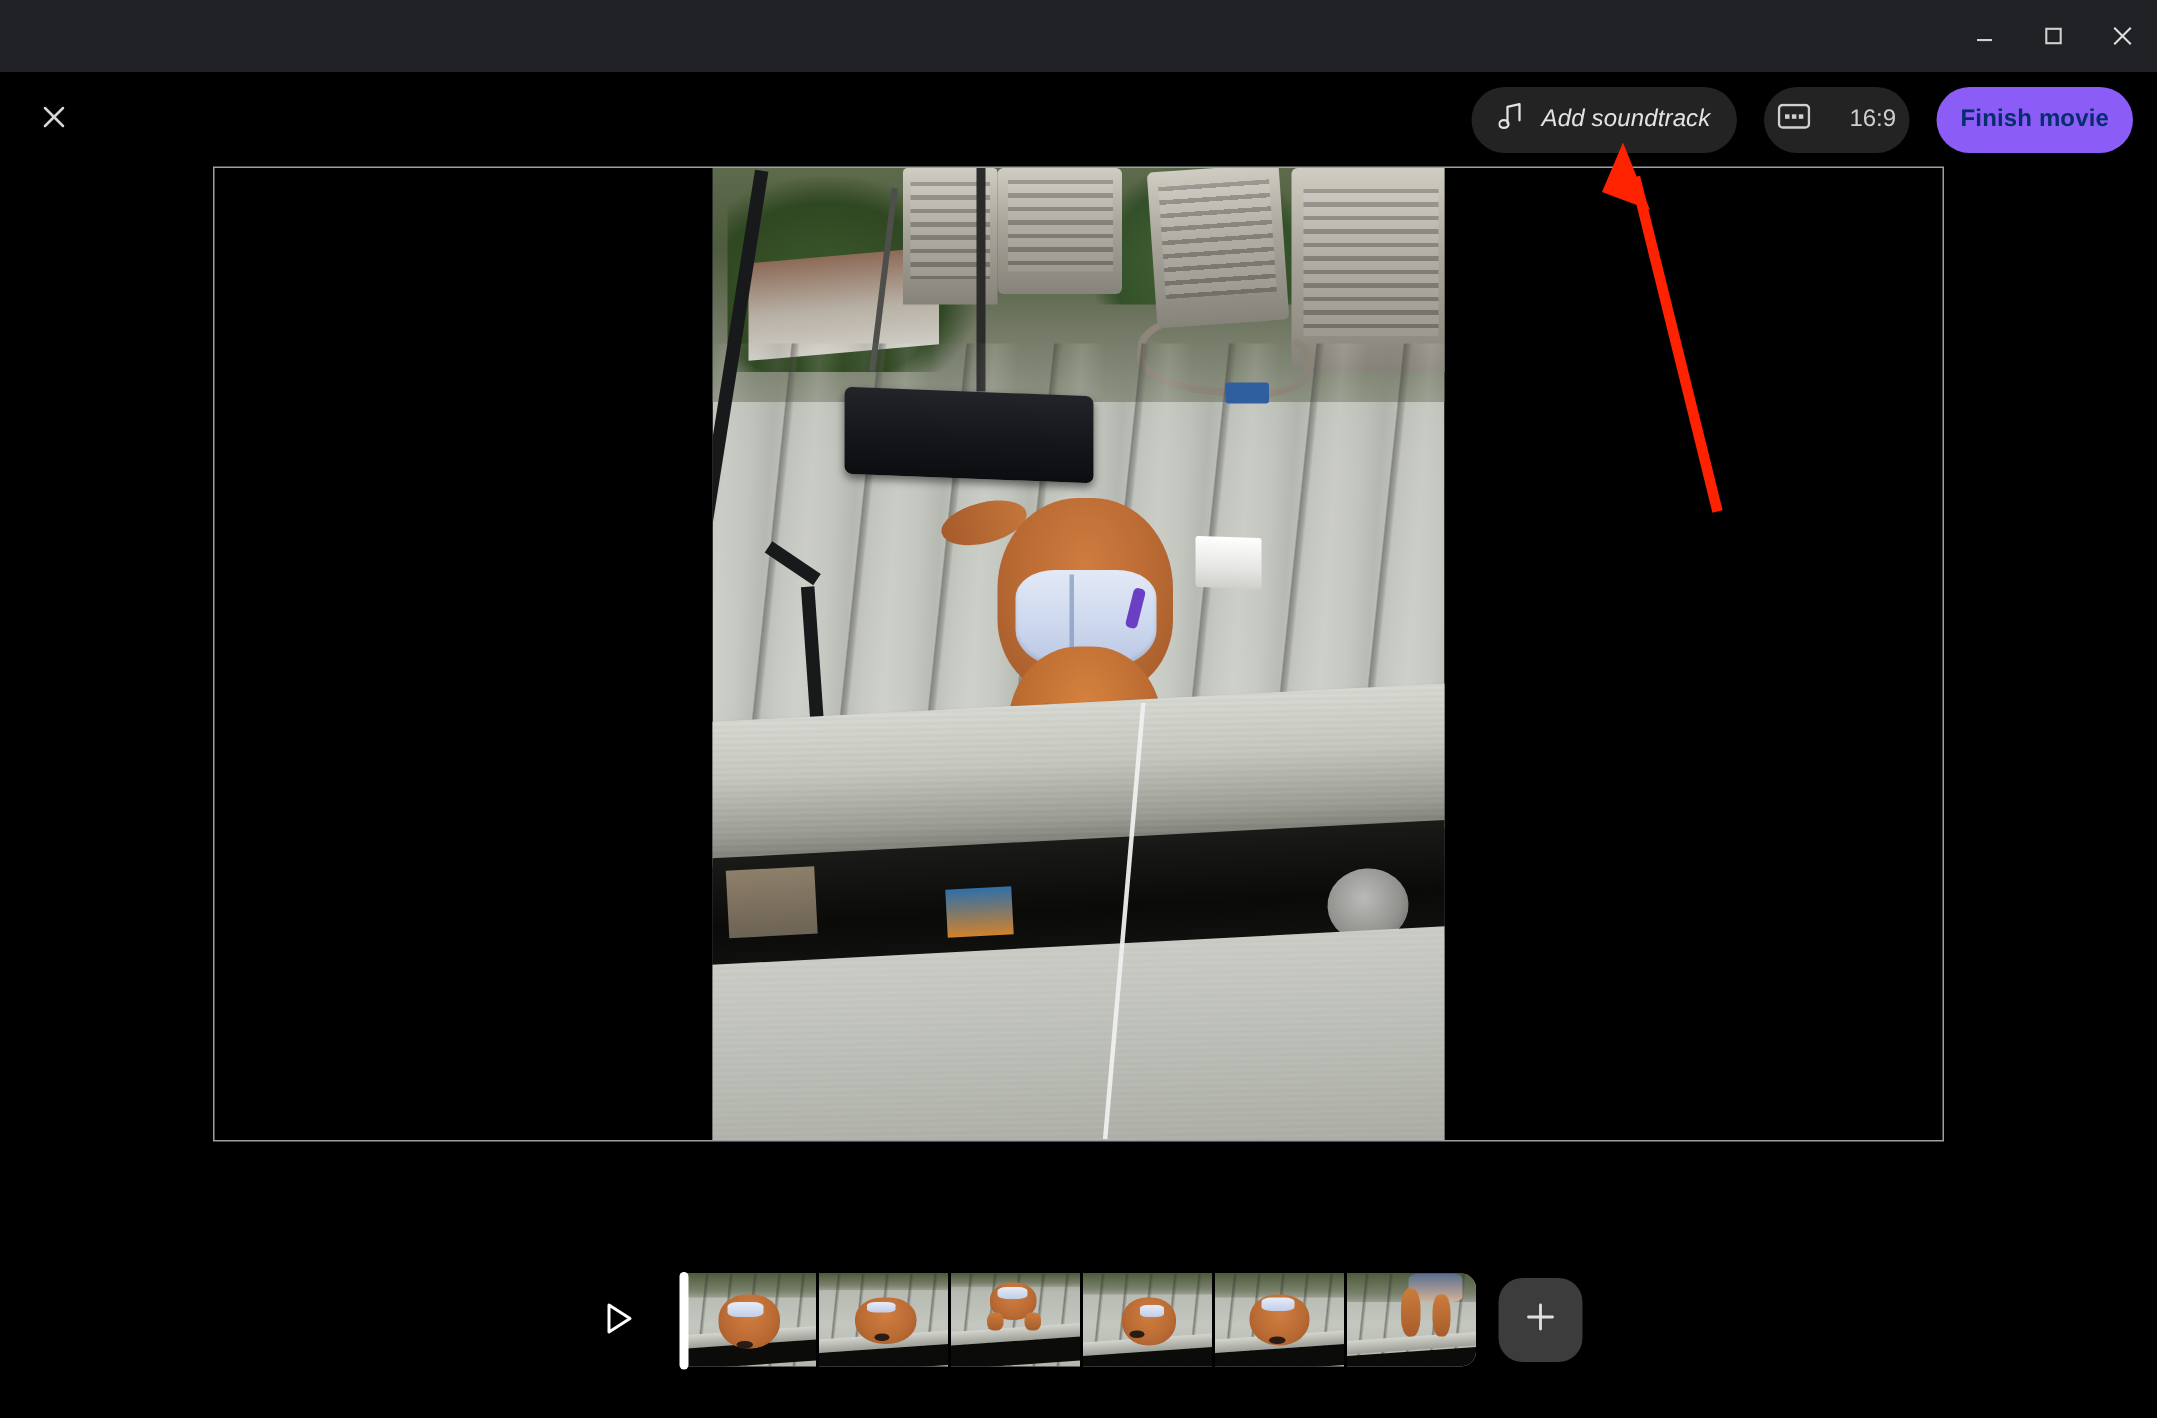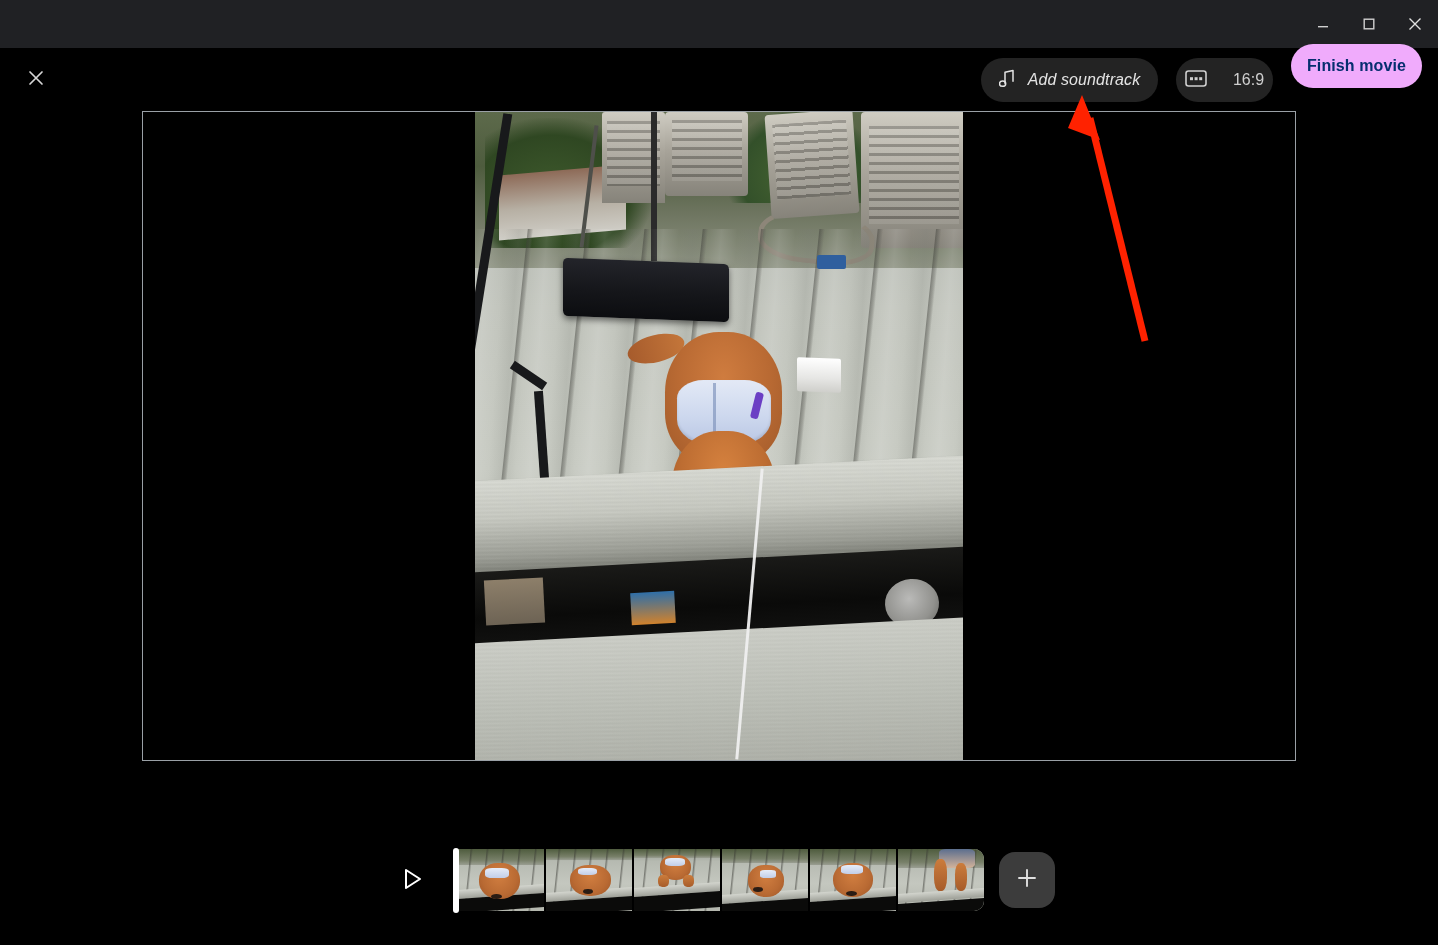--- a/index.html
+++ b/index.html
@@ -85,23 +85,23 @@
     left: 1176px; top: 58px;
     width: 97px;
     background: #232323;
     gap: 26px;
   }
   #aspect-ratio-btn .label {
     color: #cfcfcf;
     font-size: 16px;
   }
   #finish-movie-btn {
-    left: 1291px; top: 44px;
+    left: 1291px; top: 58px;
     width: 131px;
-    background: #f0abfc;
+    background: #8b5cf6;
   }
   #finish-movie-btn .label {
     color: #062e6f;
     font-size: 16px;
     font-weight: bold;
     letter-spacing: 0.1px;
   }
 
   
   #preview-canvas {

